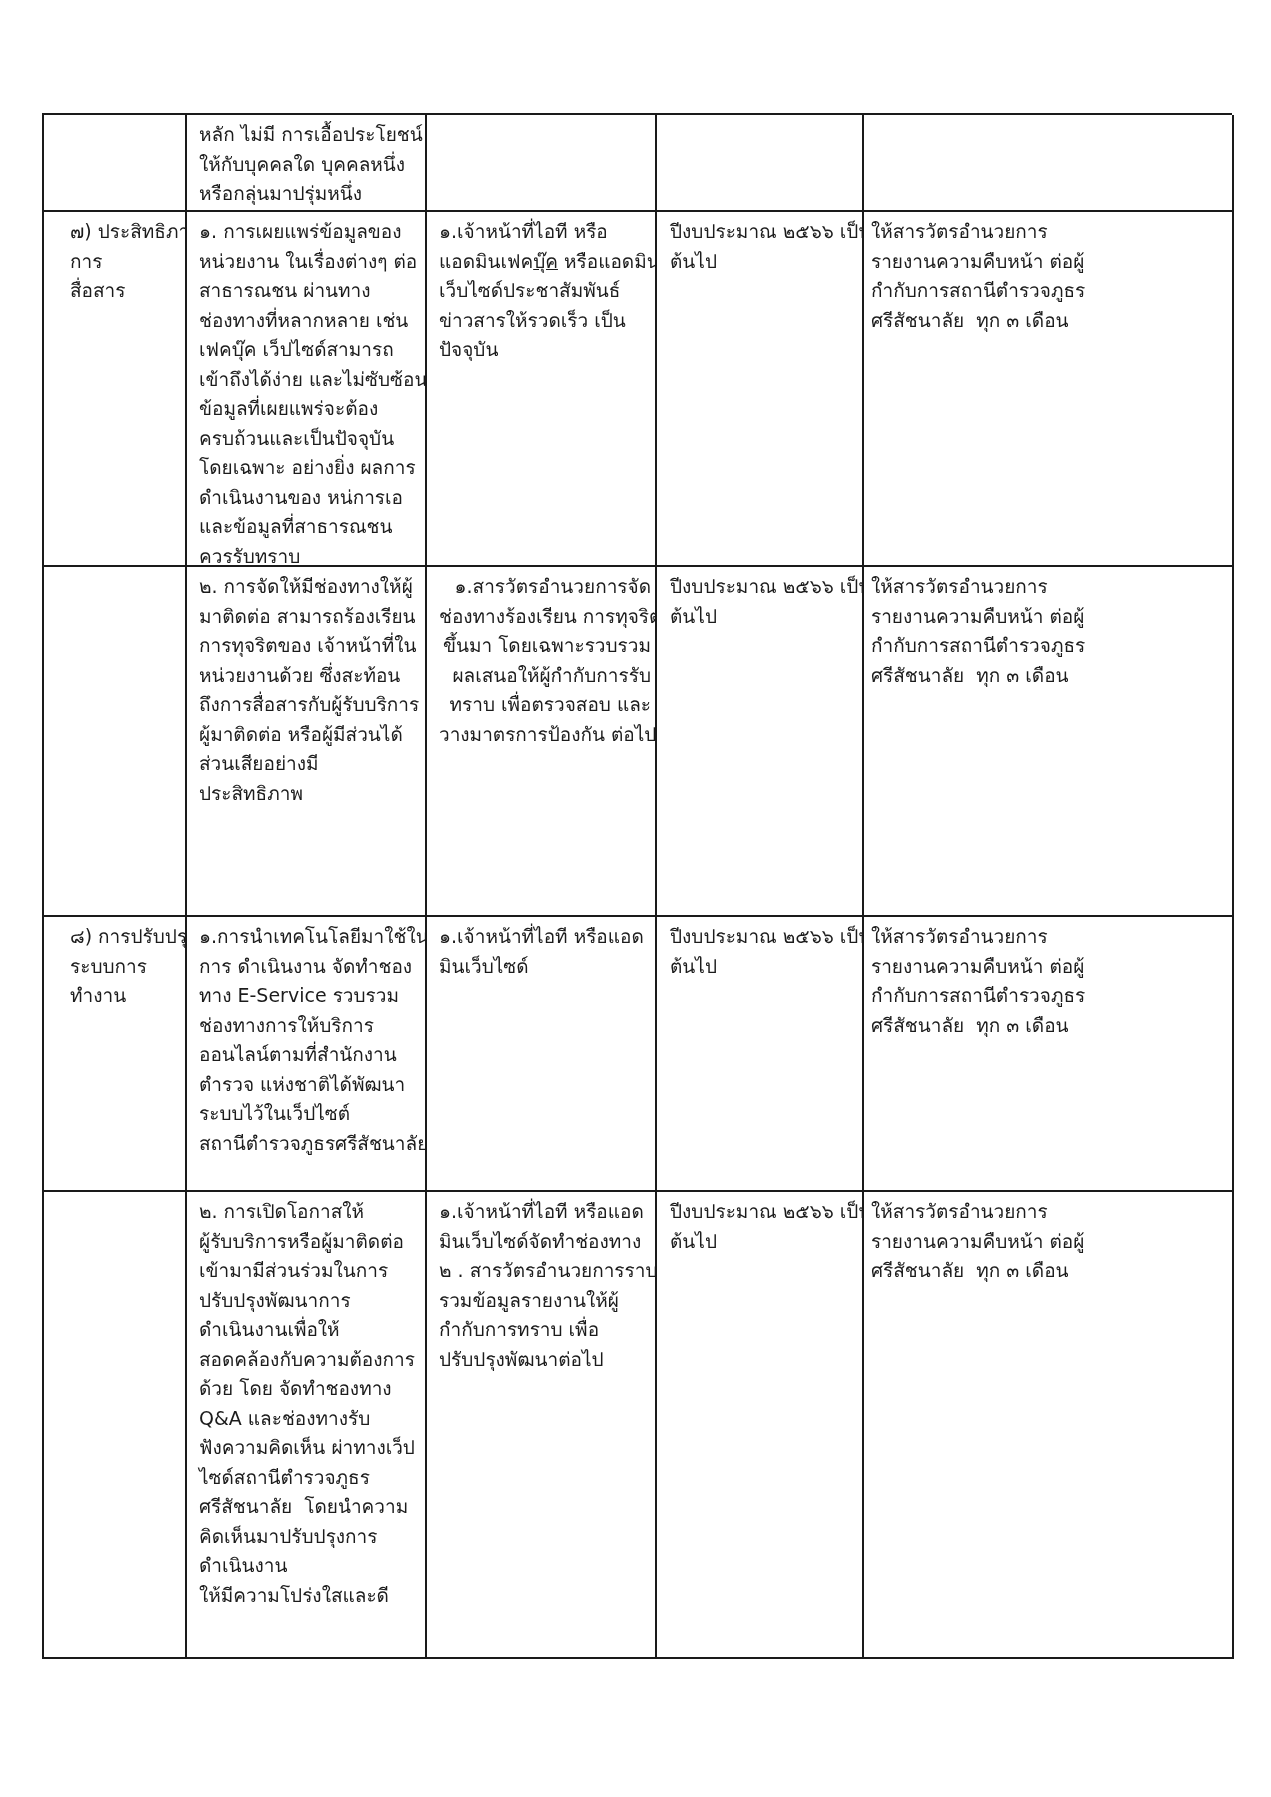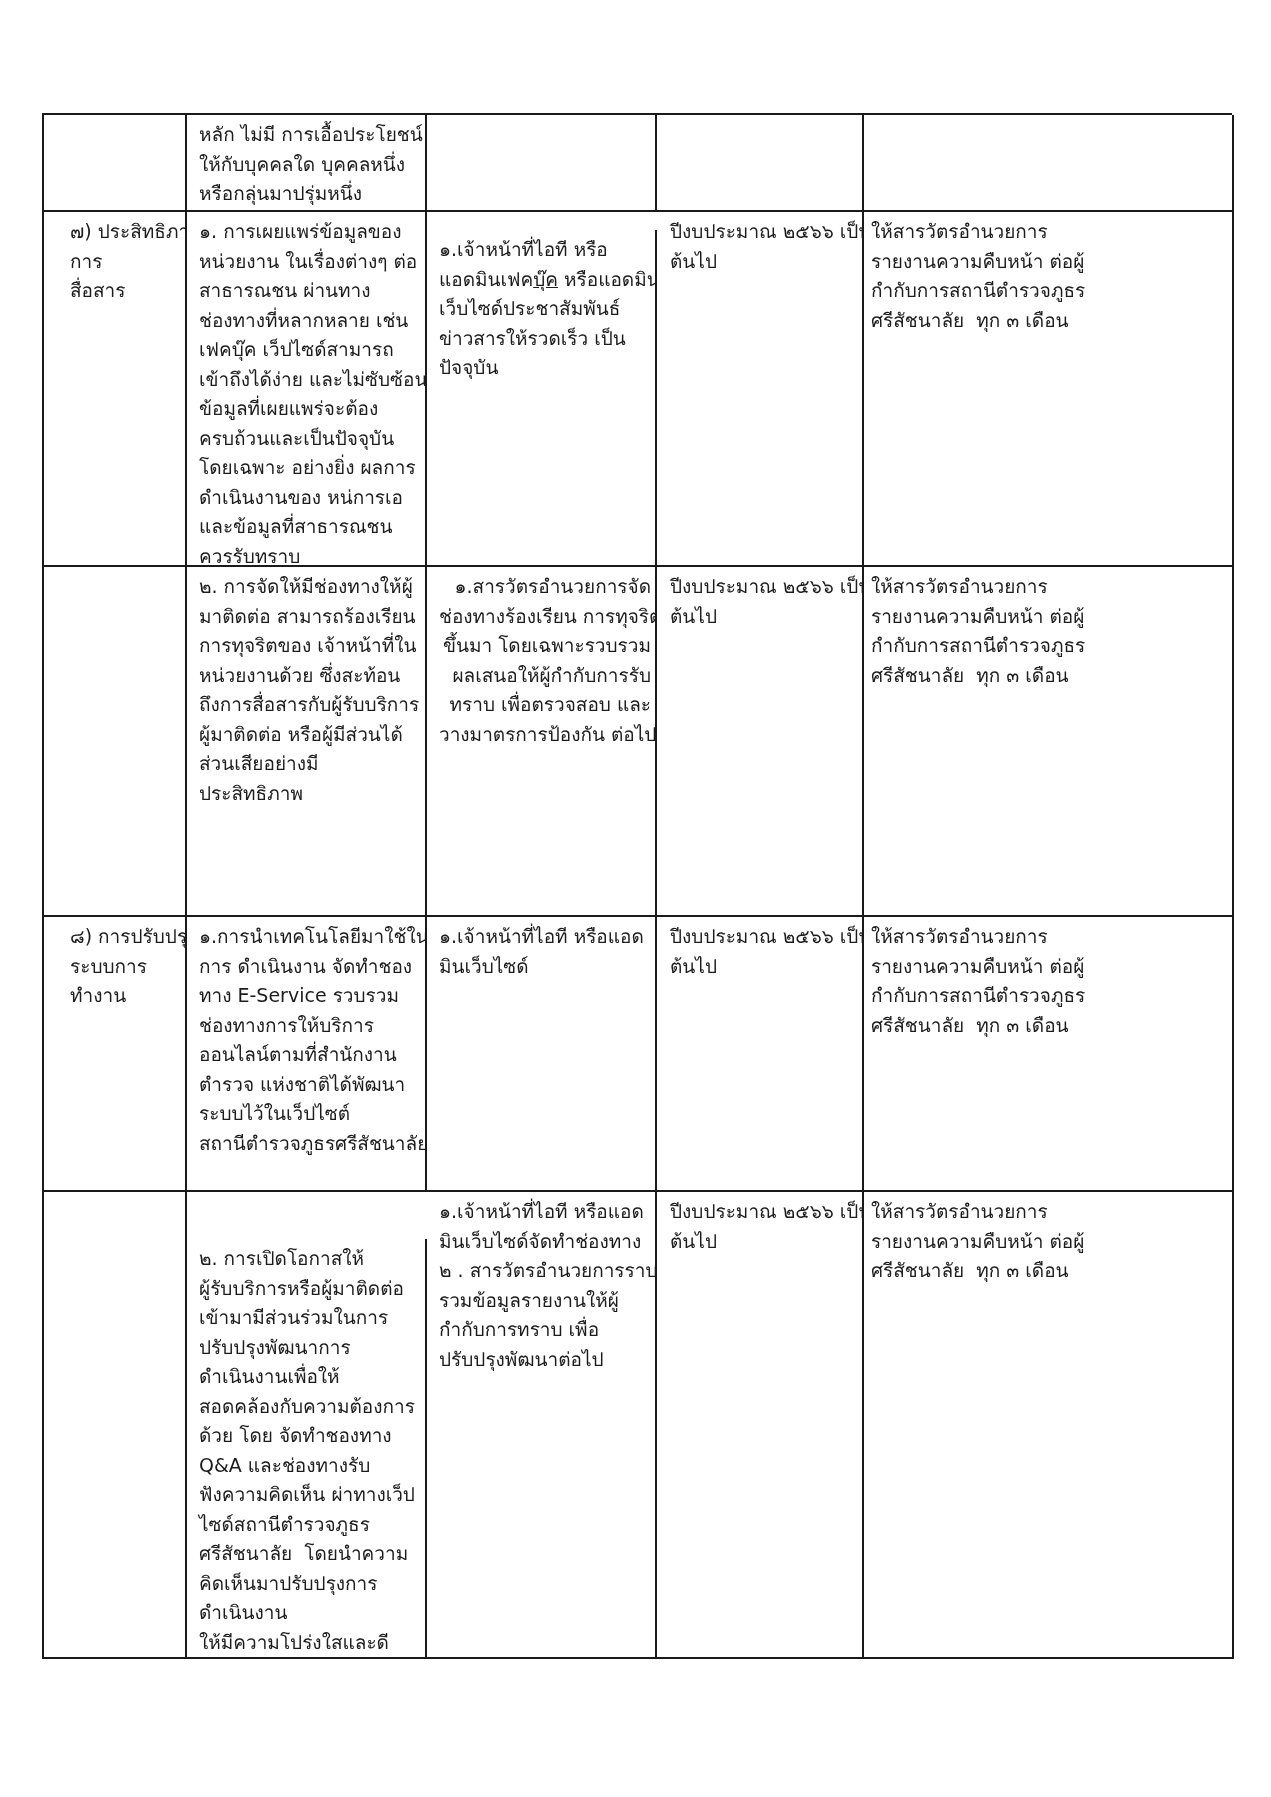--- a/index.html
+++ b/index.html
@@ -71,21 +71,21 @@
         <div class="line">ช่องทางที่หลากหลาย เช่น</div>
         <div class="line">เฟคบุ๊ค เว็ปไซด์สามารถ</div>
         <div class="line">เข้าถึงได้ง่าย และไม่ซับซ้อนโดย</div>
         <div class="line">ข้อมูลที่เผยแพร่จะต้อง</div>
         <div class="line">ครบถ้วนและเป็นปัจจุบัน</div>
         <div class="line">โดยเฉพาะ อย่างยิ่ง ผลการ</div>
         <div class="line">ดำเนินงานของ หน่การเอ</div>
         <div class="line">และข้อมูลที่สาธารณชน</div>
         <div class="line">ควรรับทราบ</div>
       </div>
-      <div class="cell col2" style="border-color: rgb(26, 26, 26); margin-top: 18px;">
+      <div class="cell col2" style="border-color: rgb(26, 26, 26);">
         <div class="line">๑.เจ้าหน้าที่ไอที หรือ</div>
         <div class="line"><span>แอดมินเฟค</span><span style="text-decoration: underline;">บุ๊ค</span><span> หรือแอดมิน</span></div>
         <div class="line">เว็บไซด์ประชาสัมพันธ์</div>
         <div class="line">ข่าวสารให้รวดเร็ว เป็น</div>
         <div class="line">ปัจจุบัน</div>
       </div>
       <div class="cell col3" style="border-color: rgb(26, 26, 26);">
         <div class="line">ปีงบประมาณ ๒๕๖๖ เป็น</div>
         <div class="line">ต้นไป</div>
       </div>
@@ -147,21 +147,21 @@
         <div class="line">ปีงบประมาณ ๒๕๖๖ เป็น</div>
         <div class="line">ต้นไป</div>
       </div>
       <div class="cell col4" style="border-color: rgb(26, 26, 26);">
         <div class="line">ให้สารวัตรอำนวยการ</div>
         <div class="line">รายงานความคืบหน้า ต่อผู้</div>
         <div class="line">กำกับการสถานีตำรวจภูธร</div>
         <div class="line">ศรีสัชนาลัย  ทุก ๓ เดือน</div>
       </div>
       <div class="cell col0" style="border-color: rgb(26, 26, 26);"></div>
-      <div class="cell col1" style="border-color: rgb(26, 26, 26); margin-top: 47px;">
+      <div class="cell col1" style="border-color: rgb(26, 26, 26);">
         <div class="line">๒. การเปิดโอกาสให้</div>
         <div class="line">ผู้รับบริการหรือผู้มาติดต่อ</div>
         <div class="line">เข้ามามีส่วนร่วมในการ</div>
         <div class="line">ปรับปรุงพัฒนาการ</div>
         <div class="line">ดำเนินงานเพื่อให้</div>
         <div class="line">สอดคล้องกับความต้องการ</div>
         <div class="line">ด้วย โดย จัดทำชองทาง</div>
         <div class="line">Q&amp;A และช่องทางรับ</div>
         <div class="line">ฟังความคิดเห็น ผ่าทางเว็ป</div>
         <div class="line">ไซด์สถานีตำรวจภูธร</div>

